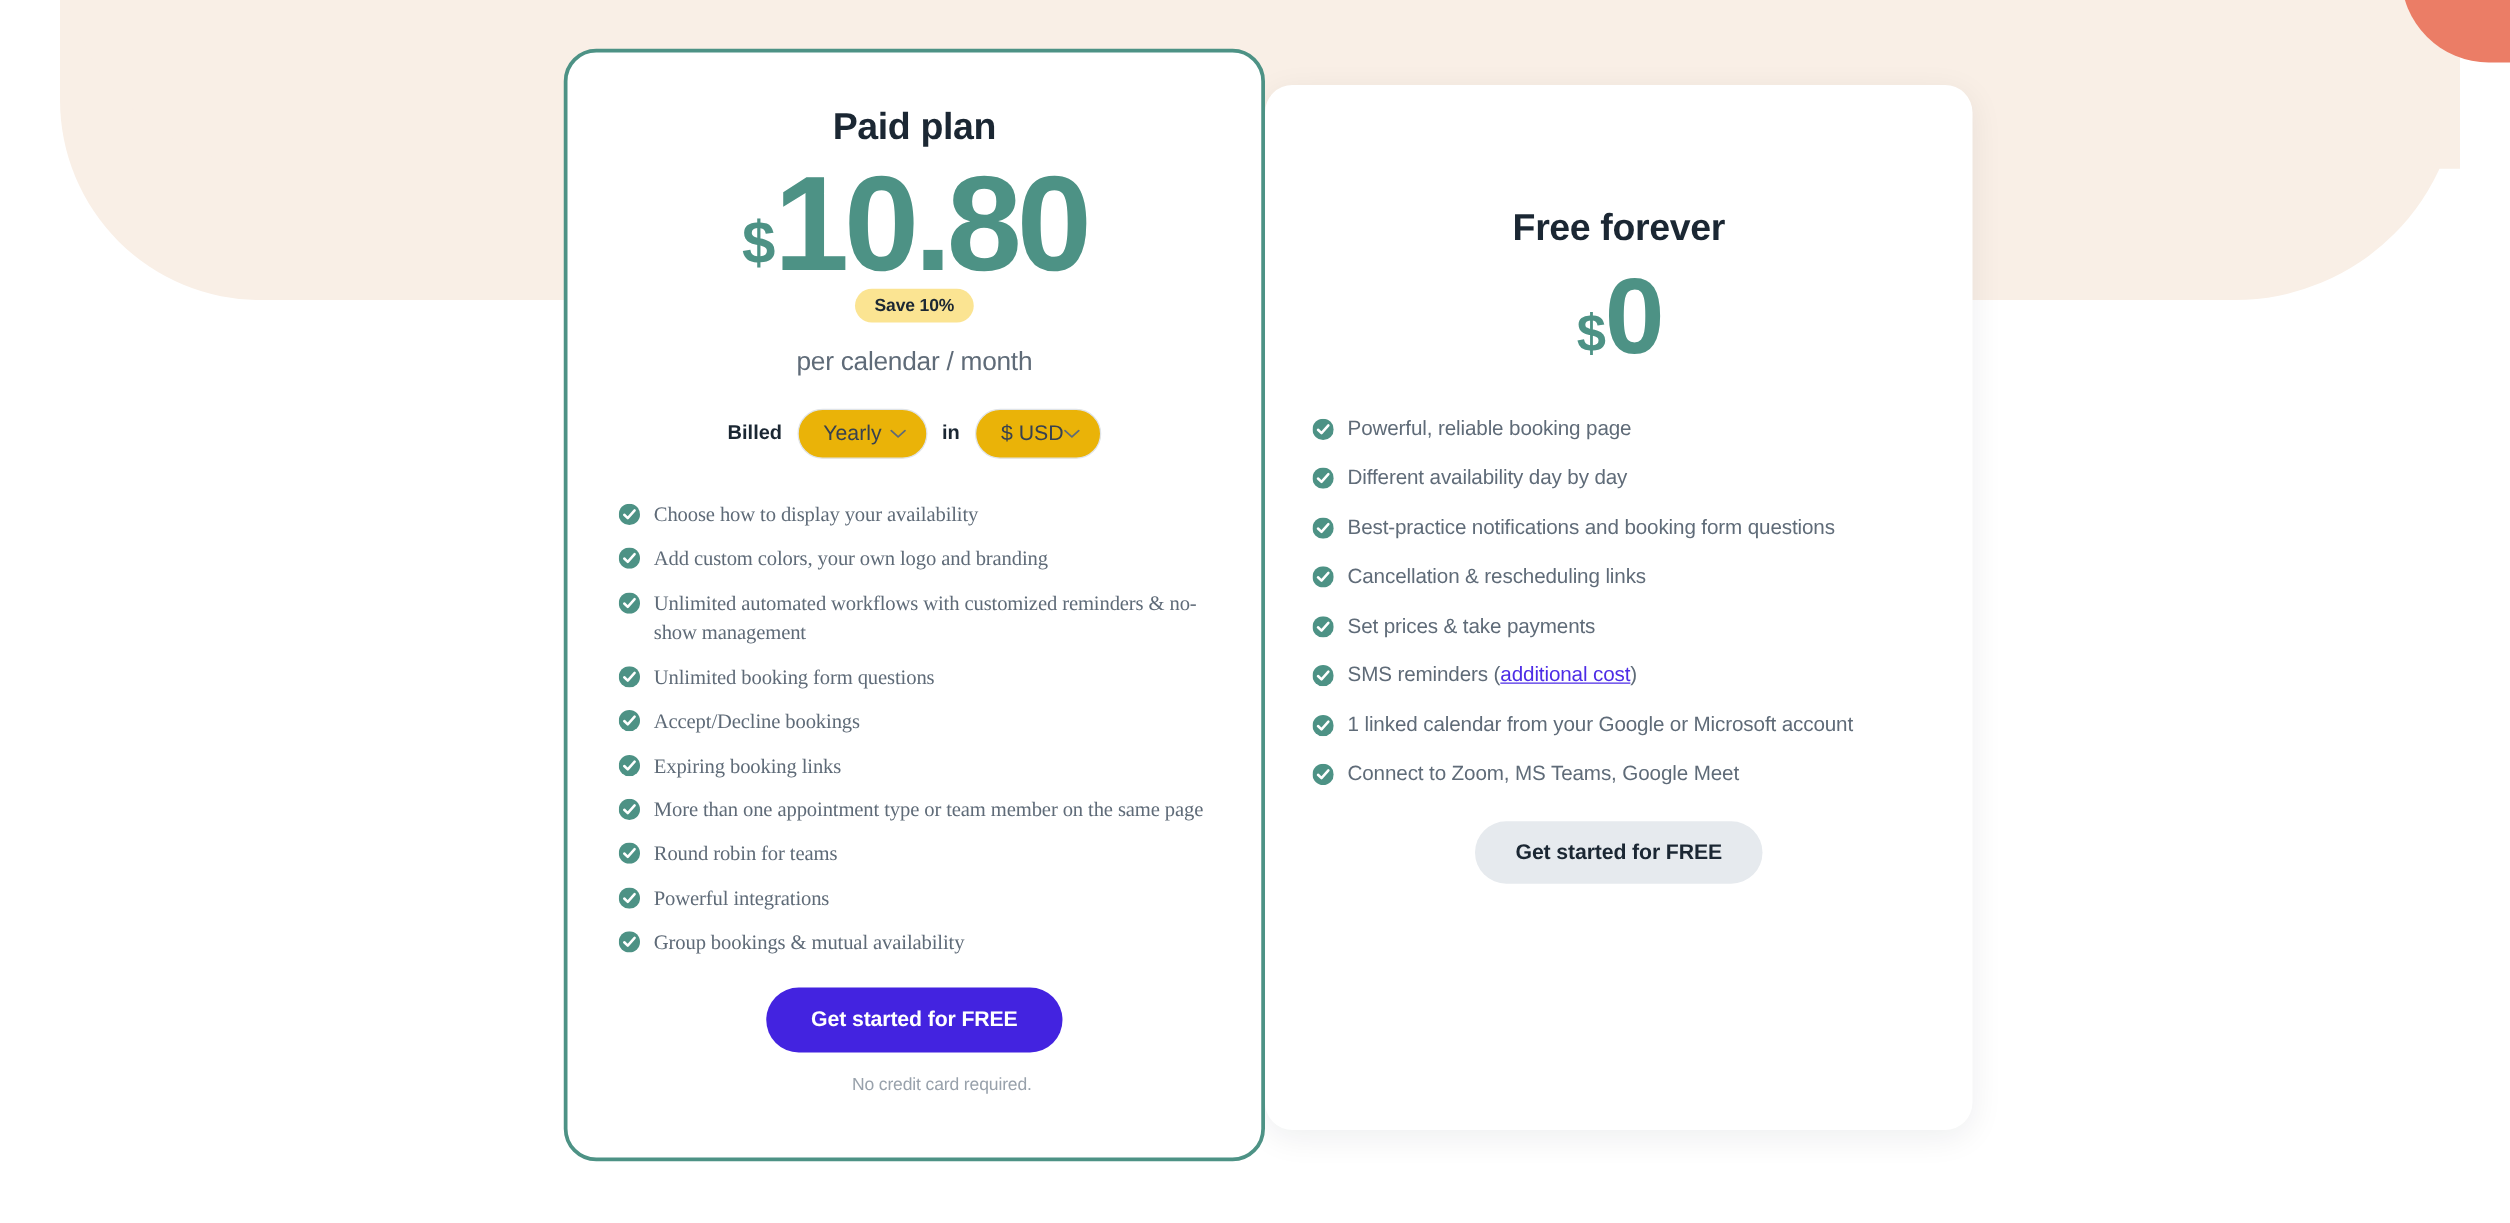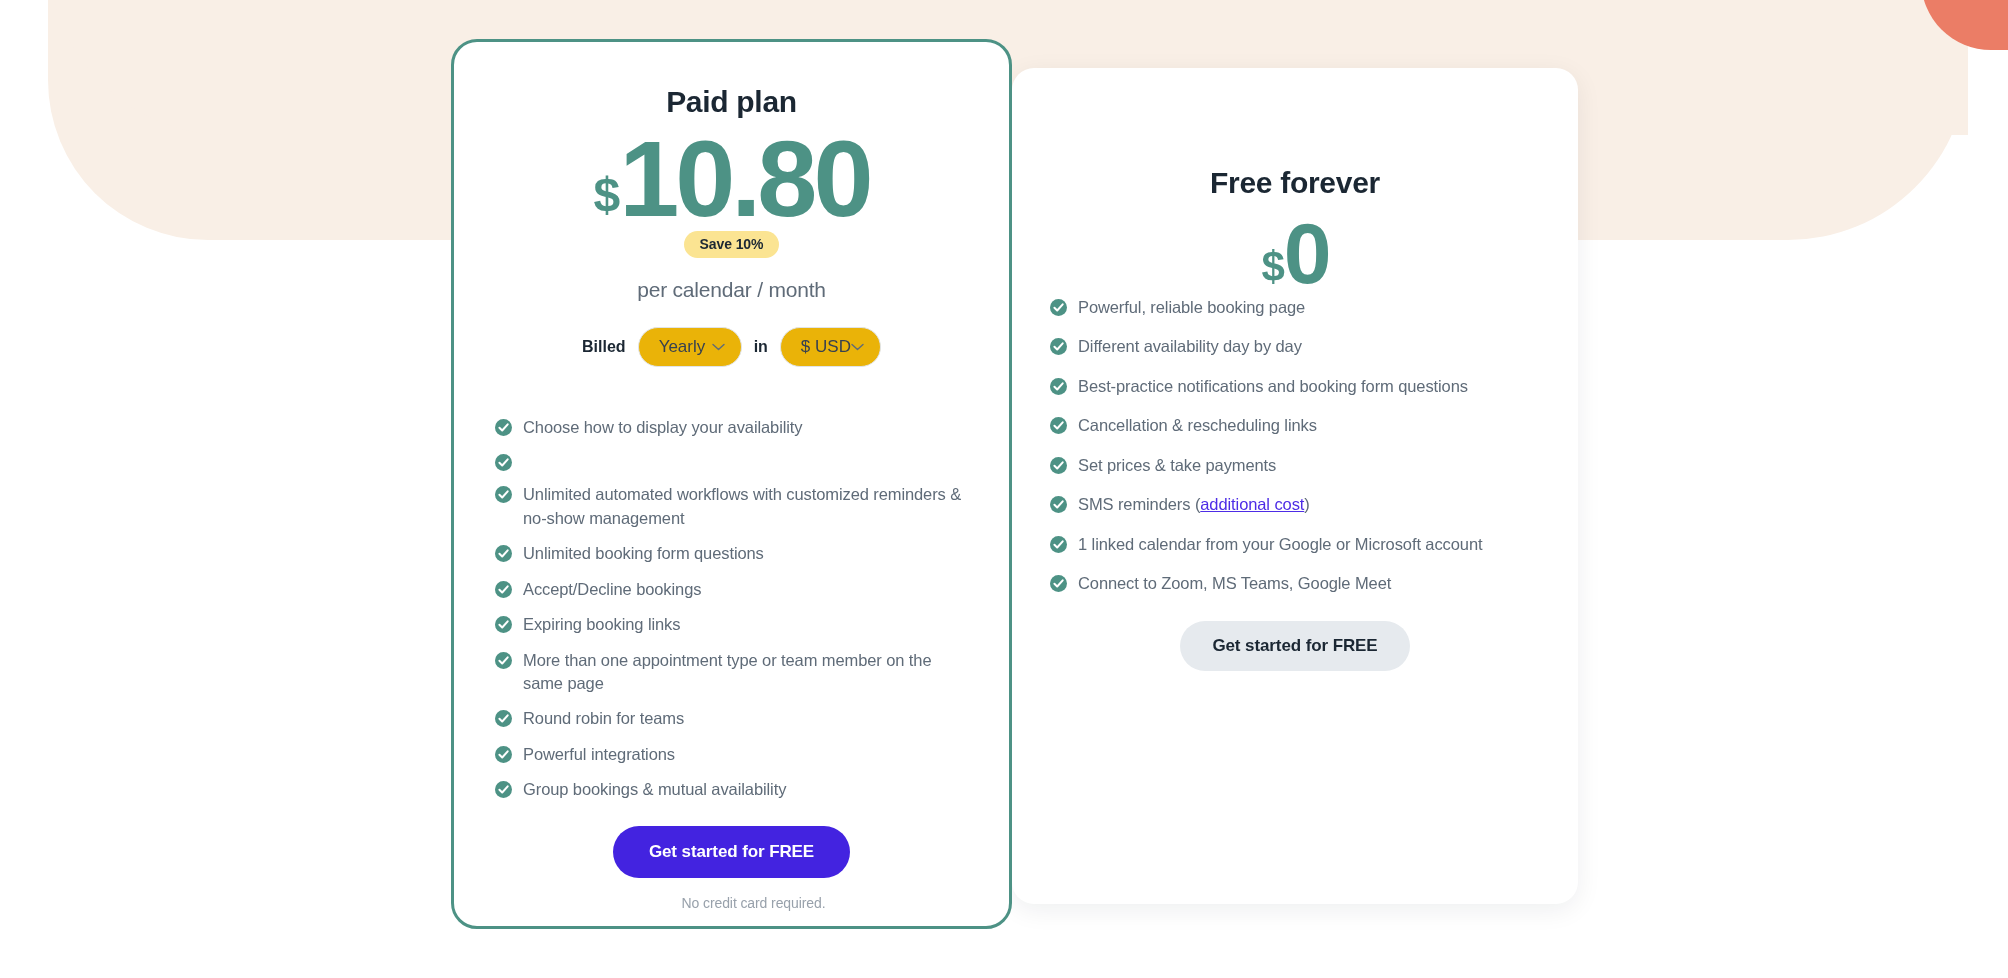--- a/index.html
+++ b/index.html
@@ -263,28 +263,28 @@
     color: #98a1ab;
     letter-spacing: -0.1px;
   }
 
   
   .paid-title { margin-top: 43px; }
   .paid-price { margin-top: 6px; }
   .paid-badge { margin-top: -2px; }
   .paid-caption { margin-top: 20px; }
   .paid-billing { margin-top: 25px; }
-  .paid-features { margin-top: 49px; padding: 0 46px 0 41px; }
+  .paid-features { margin-top: 33px; padding: 0 46px 0 41px; font-family: Liberation Serif, serif; }
   .paid-cta { margin-top: 24px; }
   .paid-note { margin-top: 17px; margin-left: 44px; }
 
   
   .free-title { margin-top: 98px; }
   .free-price { margin-top: 10px; }
-  .free-features { padding: 0 46px 0 38px; }
+  .free-features { margin-top: 36px; padding: 0 46px 0 38px; }
   .free-cta { margin-top: 26px; }
   .free-note { margin-top: 17px; }
 </style>
 </head>
 <body>
 
 <div class="bg-layer">
   <div class="cream-blob"></div>
   <div class="cream-blob-2"></div>
   <div class="coral-shape"></div>
@@ -334,20 +334,21 @@
               <circle cx="8.5" cy="8.5" r="8.5" fill="#4d9285"></circle>
               <path d="M4.4 8.8 L7.2 11.5 L12.7 5.3" fill="none" stroke="#ffffff" stroke-width="2" stroke-linecap="round" stroke-linejoin="round"></path>
             </svg>
             <span>Choose how to display your availability</span>
           </li>
           <li class="feature">
             <svg class="check-icon" viewBox="0 0 17 17">
               <circle cx="8.5" cy="8.5" r="8.5" fill="#4d9285"></circle>
               <path d="M4.4 8.8 L7.2 11.5 L12.7 5.3" fill="none" stroke="#ffffff" stroke-width="2" stroke-linecap="round" stroke-linejoin="round"></path>
             </svg>
+            <span>Add custom colors, your own logo and branding</span>
           </li>
           <li class="feature">
             <svg class="check-icon" viewBox="0 0 17 17">
               <circle cx="8.5" cy="8.5" r="8.5" fill="#4d9285"></circle>
               <path d="M4.4 8.8 L7.2 11.5 L12.7 5.3" fill="none" stroke="#ffffff" stroke-width="2" stroke-linecap="round" stroke-linejoin="round"></path>
             </svg>
             <span>Unlimited automated workflows with customized reminders &amp; no-show management</span>
           </li>
           <li class="feature">
             <svg class="check-icon" viewBox="0 0 17 17">

